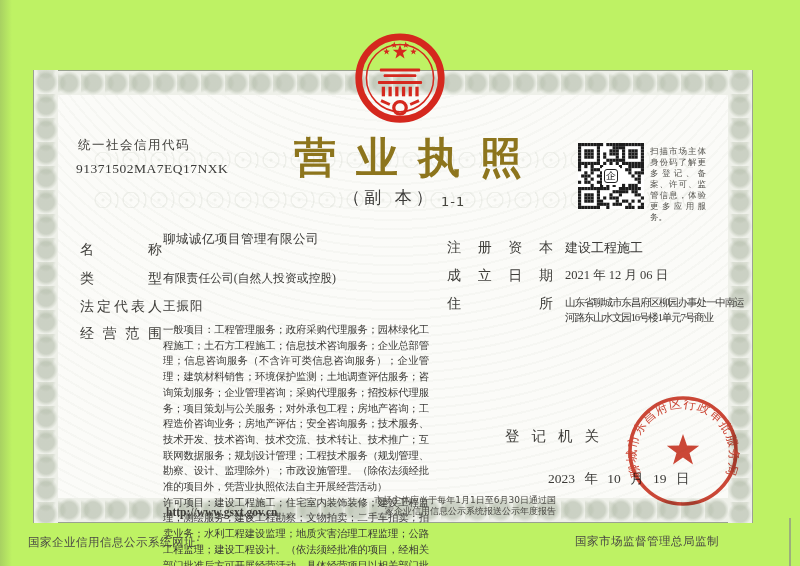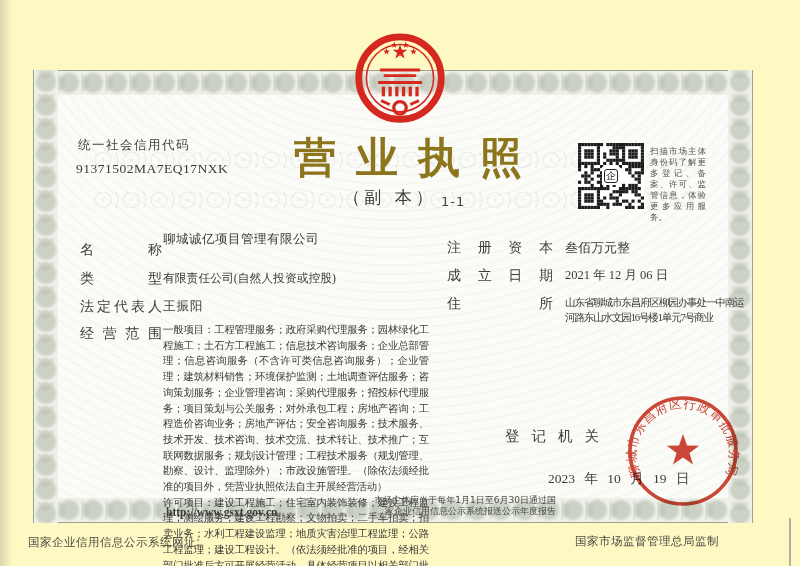--- a/index.html
+++ b/index.html
@@ -1,18 +1,18 @@
 <!DOCTYPE html>
 <html><head>
 <meta charset="utf-8">
 <style>
   html,body{margin:0;padding:0;}
   body{width:800px;height:566px;overflow:hidden;background:#ffffff;
        font-family:"DejaVu Sans",sans-serif;color:#3d3c3a;}
-  .page{position:relative;width:800px;height:566px;background:#fef9c3;}
+  .page{position:relative;width:800px;height:566px;background:#bef264;}
   .scan-shadow-left{position:absolute;left:0;top:0;width:12px;height:566px;
        background:linear-gradient(90deg,rgba(90,90,90,.22),rgba(90,90,90,0));z-index:9;}
   .scan-line-right{position:absolute;left:789px;top:518px;width:2px;height:48px;background:#8a8a8a;opacity:.65;z-index:9;}
 
   
   .cert{position:absolute;left:33px;top:70px;width:720px;height:453px;background:#fbfbf8;}
   .cert::before{content:"";position:absolute;inset:0;
        background:repeating-radial-gradient(circle at 50% -220px, rgba(150,160,140,.05) 0 2px, rgba(0,0,0,0) 2px 9px);}
   .bstrip{position:absolute;z-index:1;background-color:#eef0e9;}
   .bstrip.h{left:0;right:0;height:24px;
@@ -400,21 +400,21 @@
     <p>一般项目：工程管理服务；政府采购代理服务；园林绿化工程施工；土石方工程施工；信息技术咨询服务；企业总部管理；信息咨询服务（不含许可类信息咨询服务）；企业管理；建筑材料销售；环境保护监测；土地调查评估服务；咨询策划服务；企业管理咨询；采购代理服务；招投标代理服务；项目策划与公关服务；对外承包工程；房地产咨询；工程造价咨询业务；房地产评估；安全咨询服务；技术服务、技术开发、技术咨询、技术交流、技术转让、技术推广；互联网数据服务；规划设计管理；工程技术服务（规划管理、勘察、设计、监理除外）；市政设施管理。（除依法须经批准的项目外，凭营业执照依法自主开展经营活动）</p>
     <p>许可项目：建设工程施工；住宅室内装饰装修；建设工程监理；测绘服务；建设工程勘察；文物拍卖；二手车拍卖；拍卖业务；水利工程建设监理；地质灾害治理工程监理；公路工程监理；建设工程设计。（依法须经批准的项目，经相关部门批准后方可开展经营活动，具体经营项目以相关部门批准文件或许可证件为准）</p>
   </div>
 
   <div class="abs label spread r-label" style="top:239px;">
       <span>注</span>
       <span>册</span>
       <span>资</span>
       <span>本</span>
     </div>
-  <div class="abs val r-val" style="top:239px;font-size:13px;">叁佰万元整</div>
+  <div class="abs val r-val" style="top:239px;font-size:13px;">建设工程施工</div>
 
   <div class="abs label spread r-label" style="top:267px;">
       <span>成</span>
       <span>立</span>
       <span>日</span>
       <span>期</span>
     </div>
   <div class="abs val r-val" style="top:267px;font-size:12.5px;">2021 年 12 月 06 日</div>
 
   <div class="abs label spread r-label" style="top:295px;">

